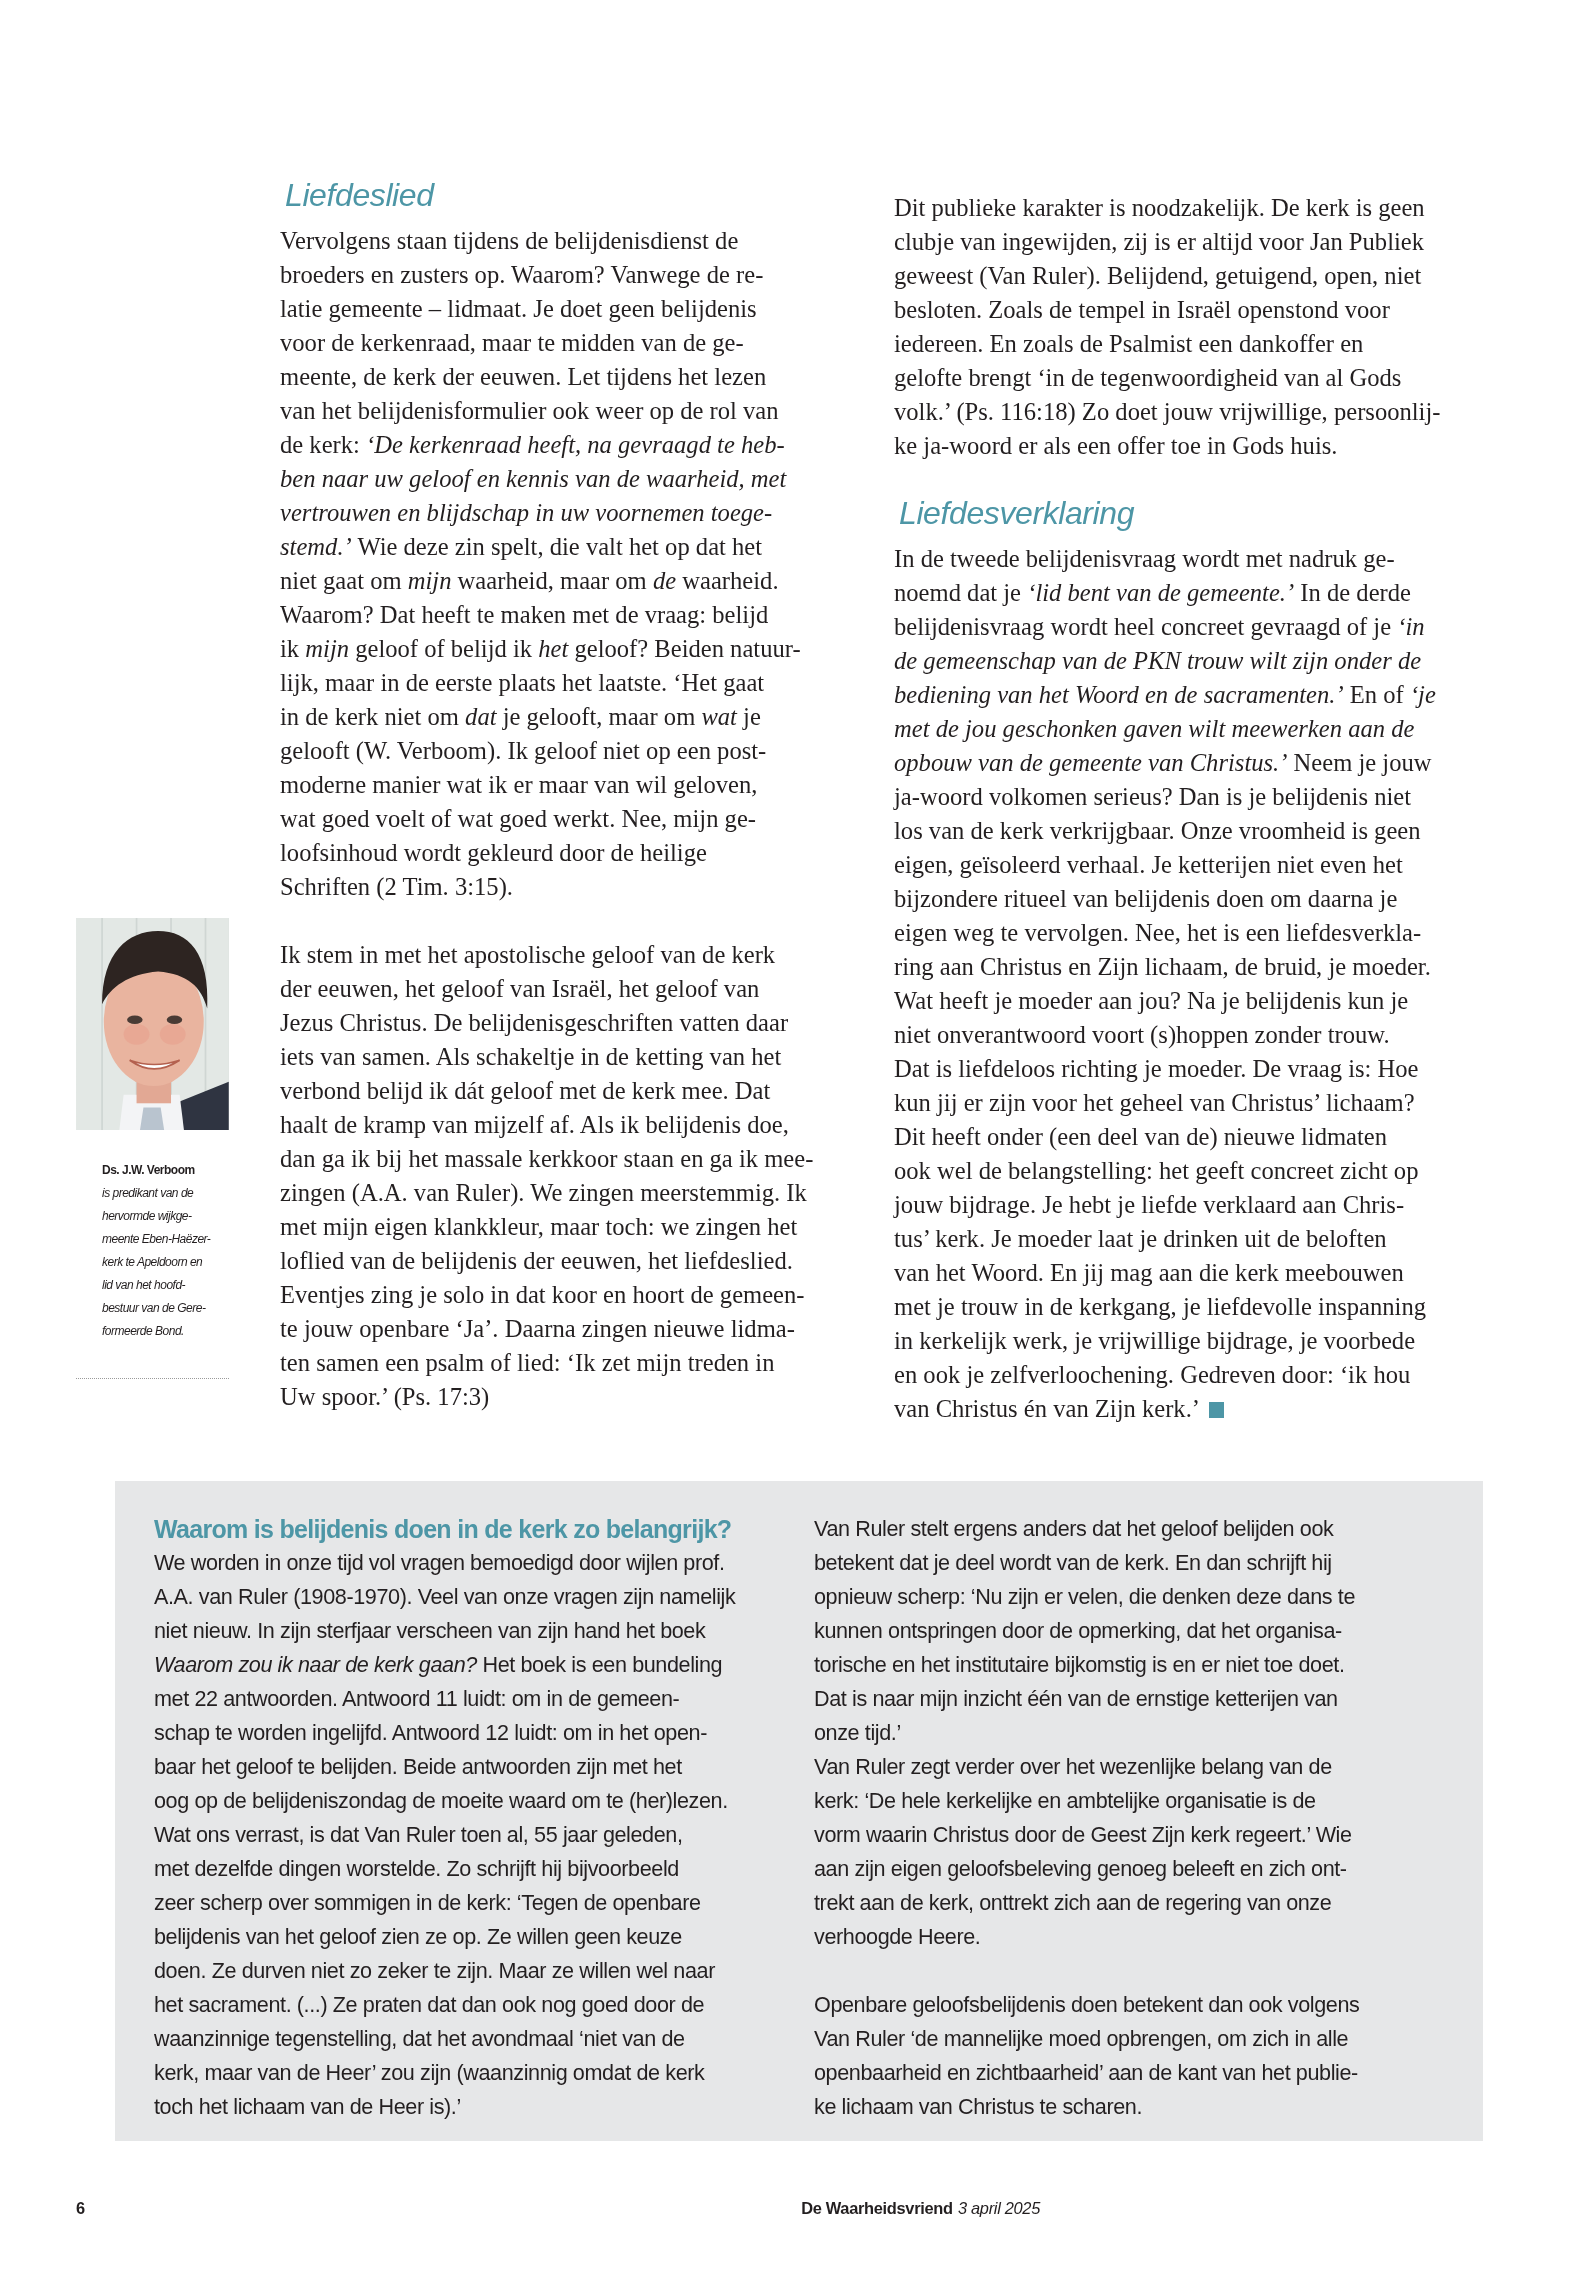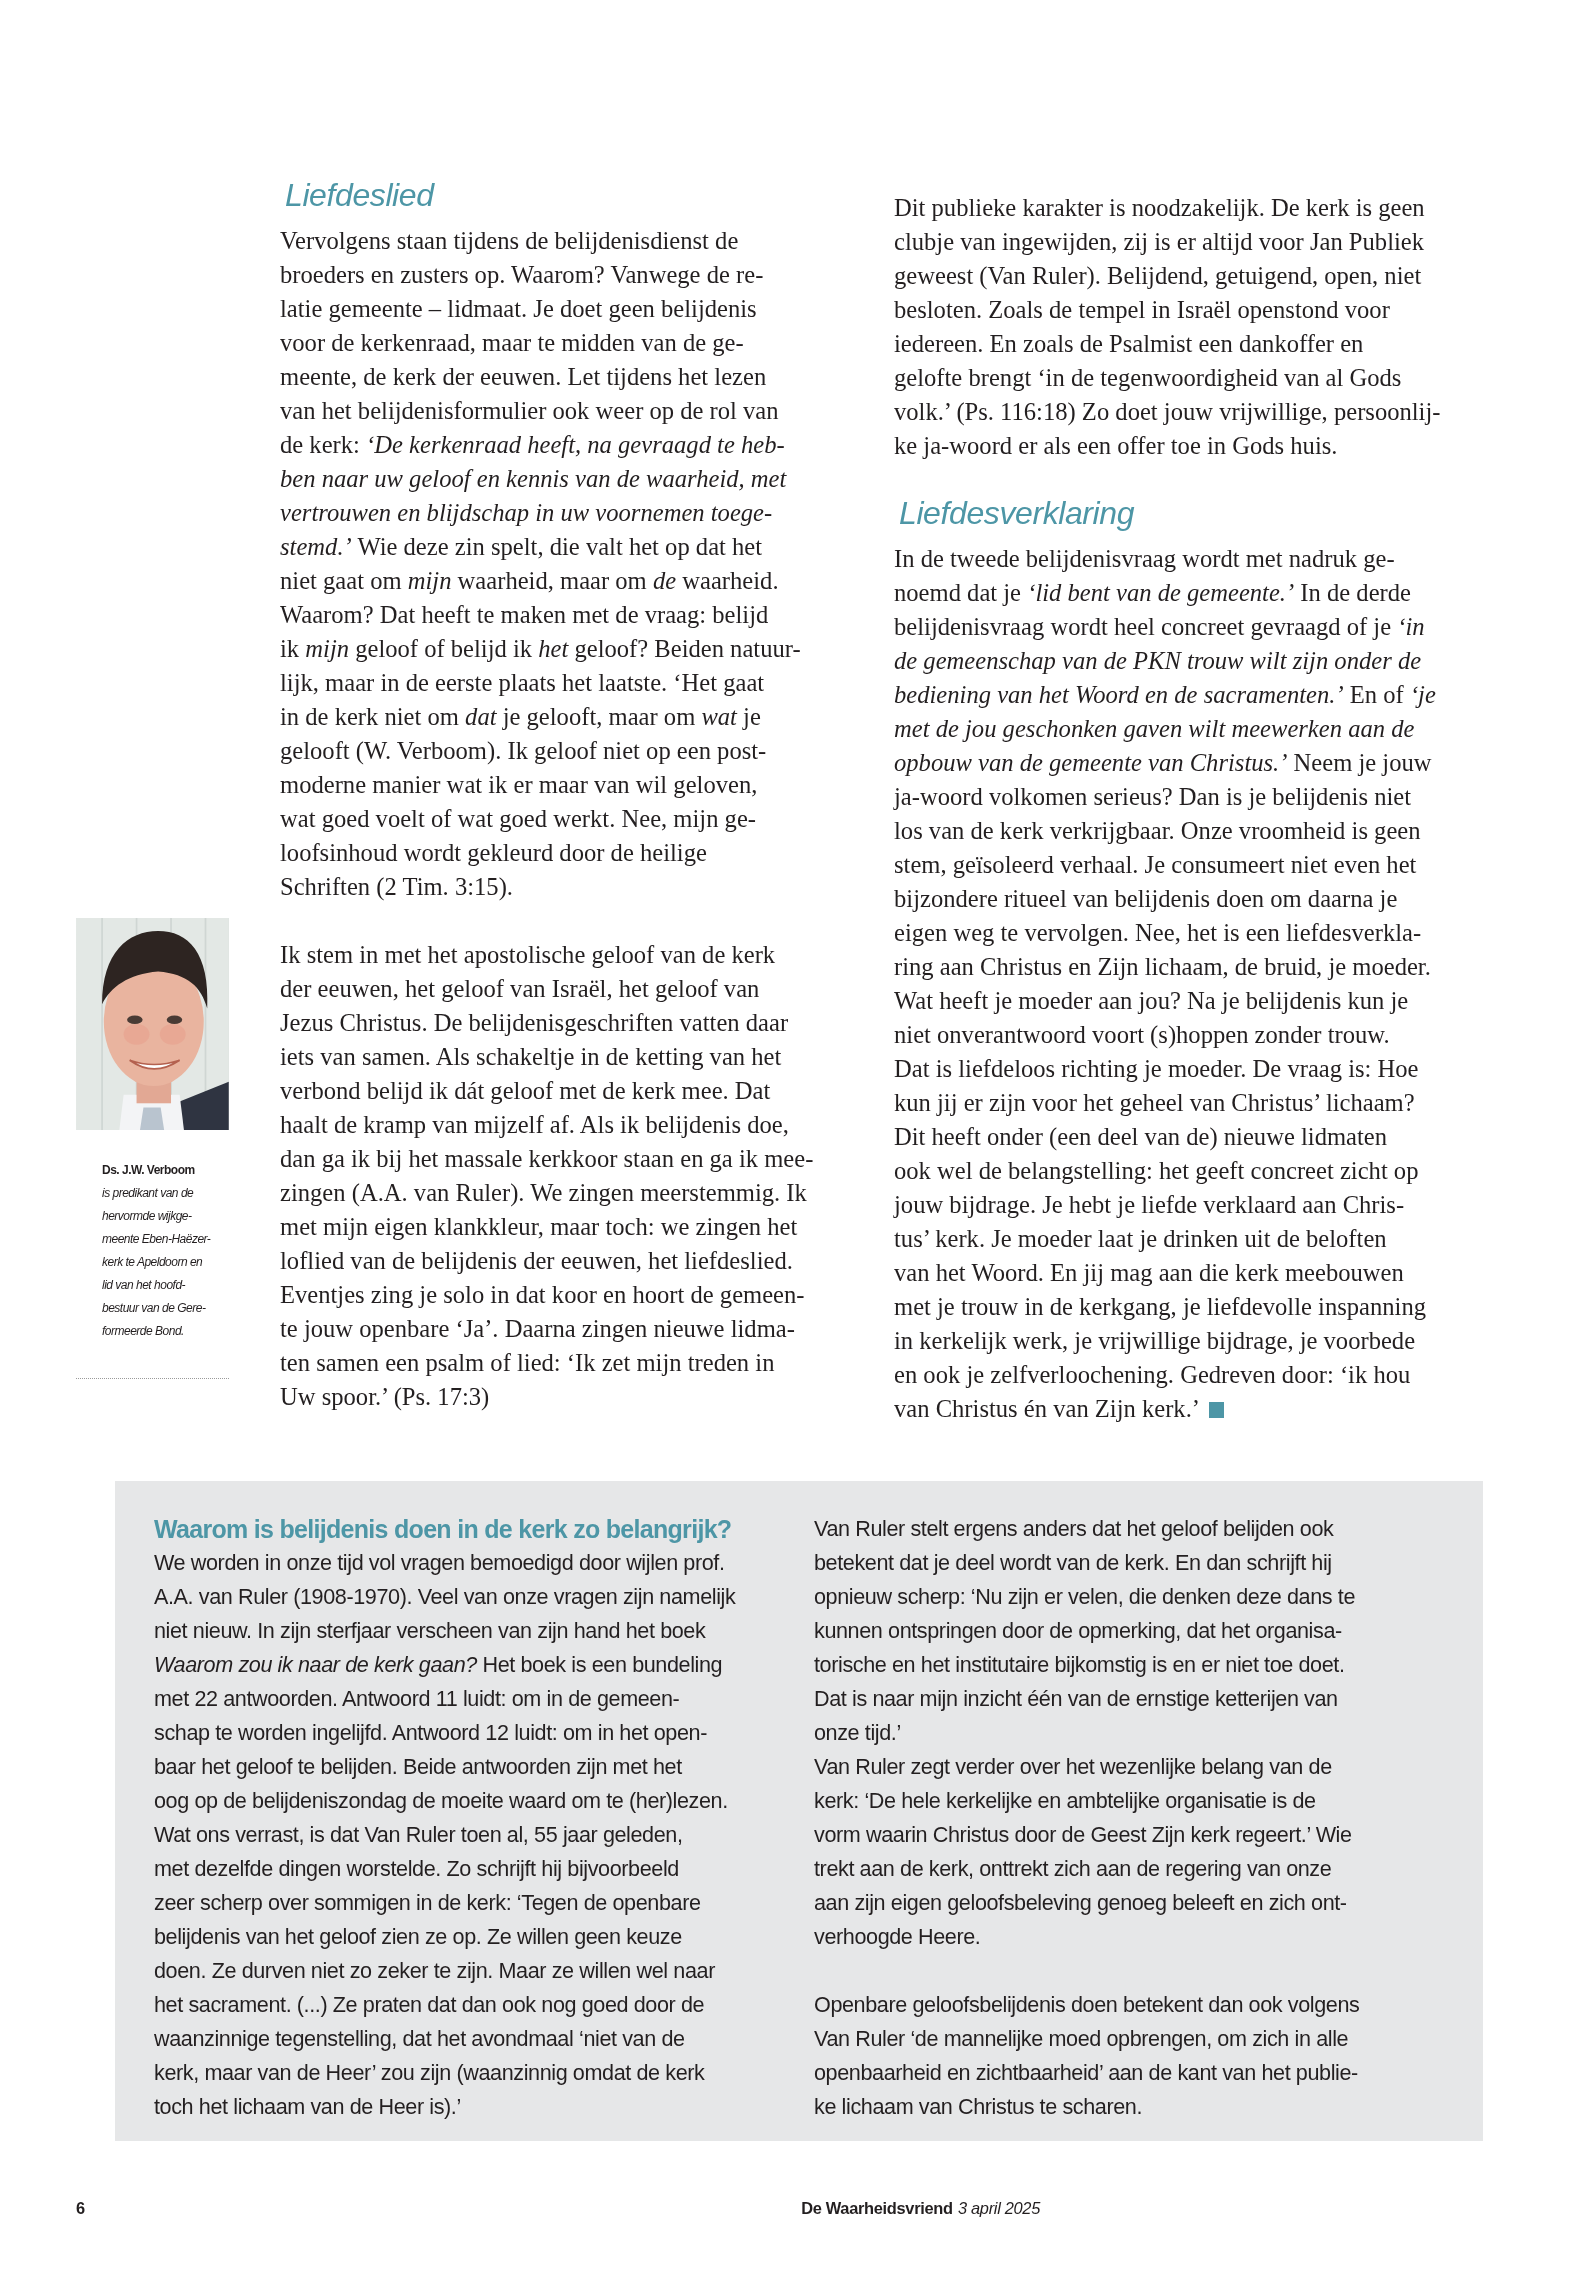--- a/index.html
+++ b/index.html
@@ -134,21 +134,21 @@
   <p id="right-p2">
       <span class="line"><span>In de tweede belijdenisvraag wordt met nadruk ge-</span></span>
       <span class="line"><span>noemd dat je </span><i>‘lid bent van de gemeente.’</i><span> In de derde</span></span>
       <span class="line"><span>belijdenisvraag wordt heel concreet gevraagd of je </span><i>‘in</i></span>
       <span class="line"><i>de gemeenschap van de PKN trouw wilt zijn onder de</i></span>
       <span class="line"><i>bediening van het Woord en de sacramenten.’</i><span> En of </span><i>‘je</i></span>
       <span class="line"><i>met de jou geschonken gaven wilt meewerken aan de</i></span>
       <span class="line"><i>opbouw van de gemeente van Christus.’</i><span> Neem je jouw</span></span>
       <span class="line"><span>ja-woord volkomen serieus? Dan is je belijdenis niet</span></span>
       <span class="line"><span>los van de kerk verkrijgbaar. Onze vroomheid is geen</span></span>
-      <span class="line"><span>stem, geïsoleerd verhaal. Je consumeert niet even het</span></span>
+      <span class="line"><span>eigen, geïsoleerd verhaal. Je ketterijen niet even het</span></span>
       <span class="line"><span>bijzondere ritueel van belijdenis doen om daarna je</span></span>
       <span class="line"><span>eigen weg te vervolgen. Nee, het is een liefdesverkla-</span></span>
       <span class="line"><span>ring aan Christus en Zijn lichaam, de bruid, je moeder.</span></span>
       <span class="line"><span>Wat heeft je moeder aan jou? Na je belijdenis kun je</span></span>
       <span class="line"><span>niet onverantwoord voort (s)hoppen zonder trouw.</span></span>
       <span class="line"><span>Dat is liefdeloos richting je moeder. De vraag is: Hoe</span></span>
       <span class="line"><span>kun jij er zijn voor het geheel van Christus’ lichaam?</span></span>
       <span class="line"><span>Dit heeft onder (een deel van de) nieuwe lidmaten</span></span>
       <span class="line"><span>ook wel de belangstelling: het geeft concreet zicht op</span></span>
       <span class="line"><span>jouw bijdrage. Je hebt je liefde verklaard aan Chris-</span></span>
@@ -224,22 +224,22 @@
         <span class="line">Van Ruler stelt ergens anders dat het geloof belijden ook</span>
         <span class="line">betekent dat je deel wordt van de kerk. En dan schrijft hij</span>
         <span class="line">opnieuw scherp: ‘Nu zijn er velen, die denken deze dans te</span>
         <span class="line">kunnen ontspringen door de opmerking, dat het organisa-</span>
         <span class="line">torische en het institutaire bijkomstig is en er niet toe doet.</span>
         <span class="line">Dat is naar mijn inzicht één van de ernstige ketterijen van</span>
         <span class="line">onze tijd.’</span>
         <span class="line">Van Ruler zegt verder over het wezenlijke belang van de</span>
         <span class="line">kerk: ‘De hele kerkelijke en ambtelijke organisatie is de</span>
         <span class="line">vorm waarin Christus door de Geest Zijn kerk regeert.’ Wie</span>
+        <span class="line">aan zijn eigen geloofsbeleving genoeg beleeft en zich ont-</span>
         <span class="line">trekt aan de kerk, onttrekt zich aan de regering van onze</span>
-        <span class="line">aan zijn eigen geloofsbeleving genoeg beleeft en zich ont-</span>
         <span class="line">verhoogde Heere.</span>
       </p>
     <div class="gap"></div>
     <p id="box-right-p2">
         <span class="line">Openbare geloofsbelijdenis doen betekent dan ook volgens</span>
         <span class="line">Van Ruler ‘de mannelijke moed opbrengen, om zich in alle</span>
         <span class="line">openbaarheid en zichtbaarheid’ aan de kant van het publie-</span>
         <span class="line">ke lichaam van Christus te scharen.</span>
       </p>
   </div>

